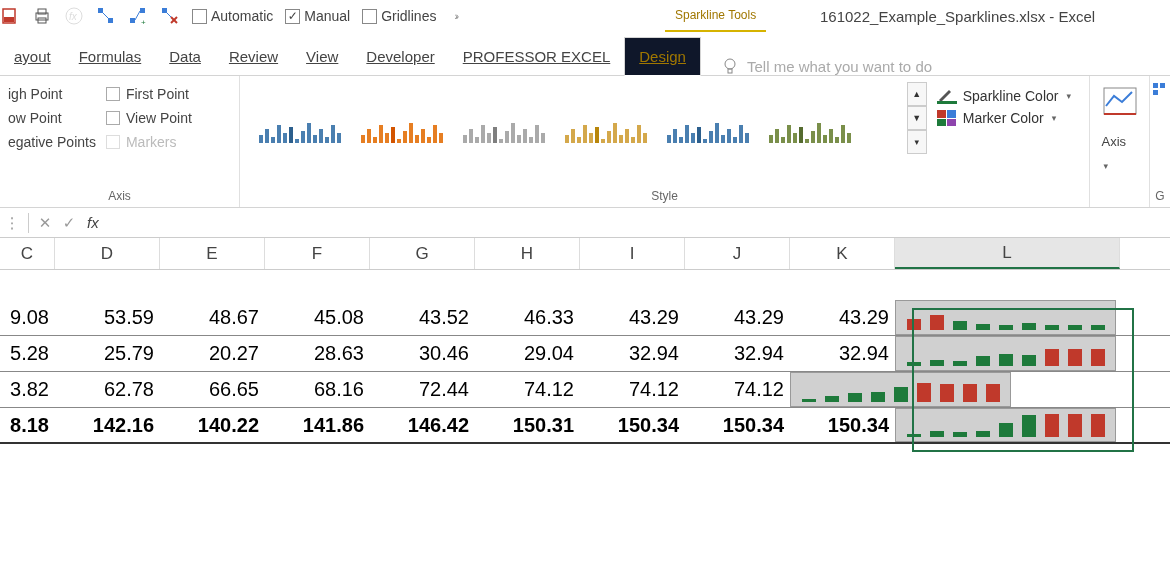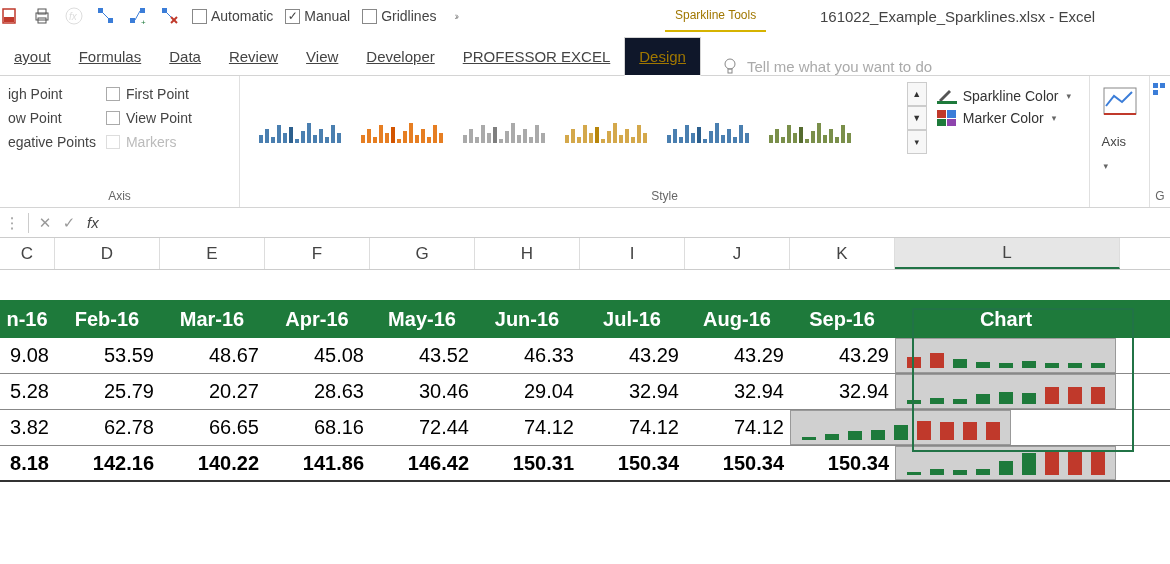--- a/index.html
+++ b/index.html
@@ -372,32 +372,20 @@
     <div class="ch" style="width: 105px;">F</div>
     <div class="ch" style="width: 105px;">G</div>
     <div class="ch" style="width: 105px;">H</div>
     <div class="ch" style="width: 105px;">I</div>
     <div class="ch" style="width: 105px;">J</div>
     <div class="ch" style="width: 105px;">K</div>
     <div class="ch sel" style="width: 225px;">L</div>
   </div>
 
 <div class="sheet" style="position:relative;">
-  <div class="hdr-row" id="hdr-row">
-      <div class="hdr-cell" style="width: 55px;">n-16</div>
-      <div class="hdr-cell" style="width: 105px;">Feb-16</div>
-      <div class="hdr-cell" style="width: 105px;">Mar-16</div>
-      <div class="hdr-cell" style="width: 105px;">Apr-16</div>
-      <div class="hdr-cell" style="width: 105px;">May-16</div>
-      <div class="hdr-cell" style="width: 105px;">Jun-16</div>
-      <div class="hdr-cell" style="width: 105px;">Jul-16</div>
-      <div class="hdr-cell" style="width: 105px;">Aug-16</div>
-      <div class="hdr-cell" style="width: 105px;">Sep-16</div>
-      <div class="hdr-cell" style="width: 223px; justify-content: center;">Chart</div>
-    </div>
   <div id="data-rows">
       <div class="data-row">
         <div class="data-cell" style="width: 55px;">9.08</div>
         <div class="data-cell" style="width: 105px; text-align: center;">53.59</div>
         <div class="data-cell" style="width: 105px;">48.67</div>
         <div class="data-cell" style="width: 105px;">45.08</div>
         <div class="data-cell" style="width: 105px;">43.52</div>
         <div class="data-cell" style="width: 105px;">46.33</div>
         <div class="data-cell" style="width: 105px;">43.29</div>
         <div class="data-cell" style="width: 105px;">43.29</div>

